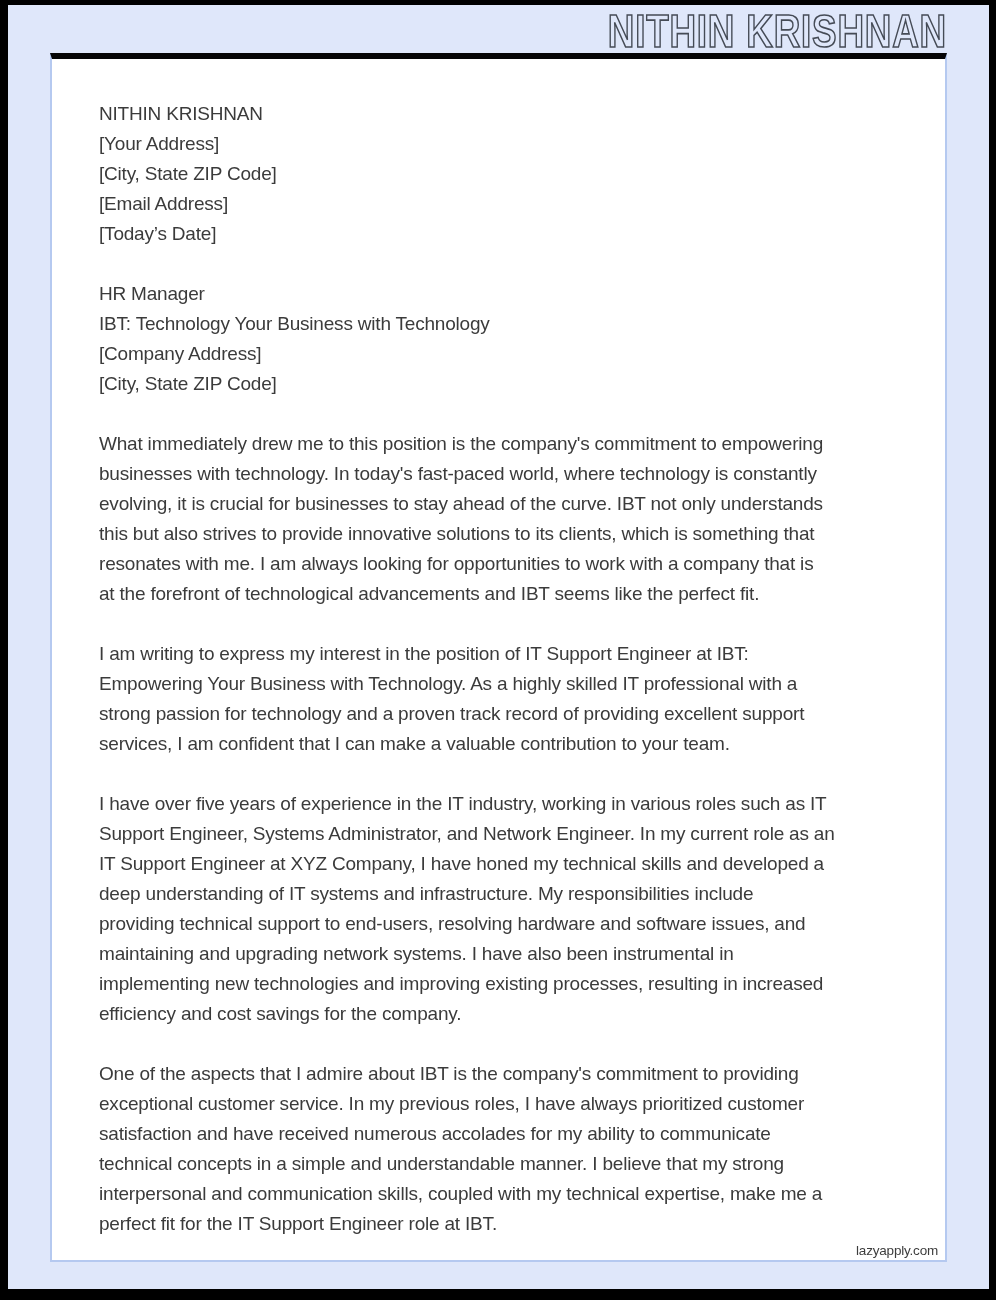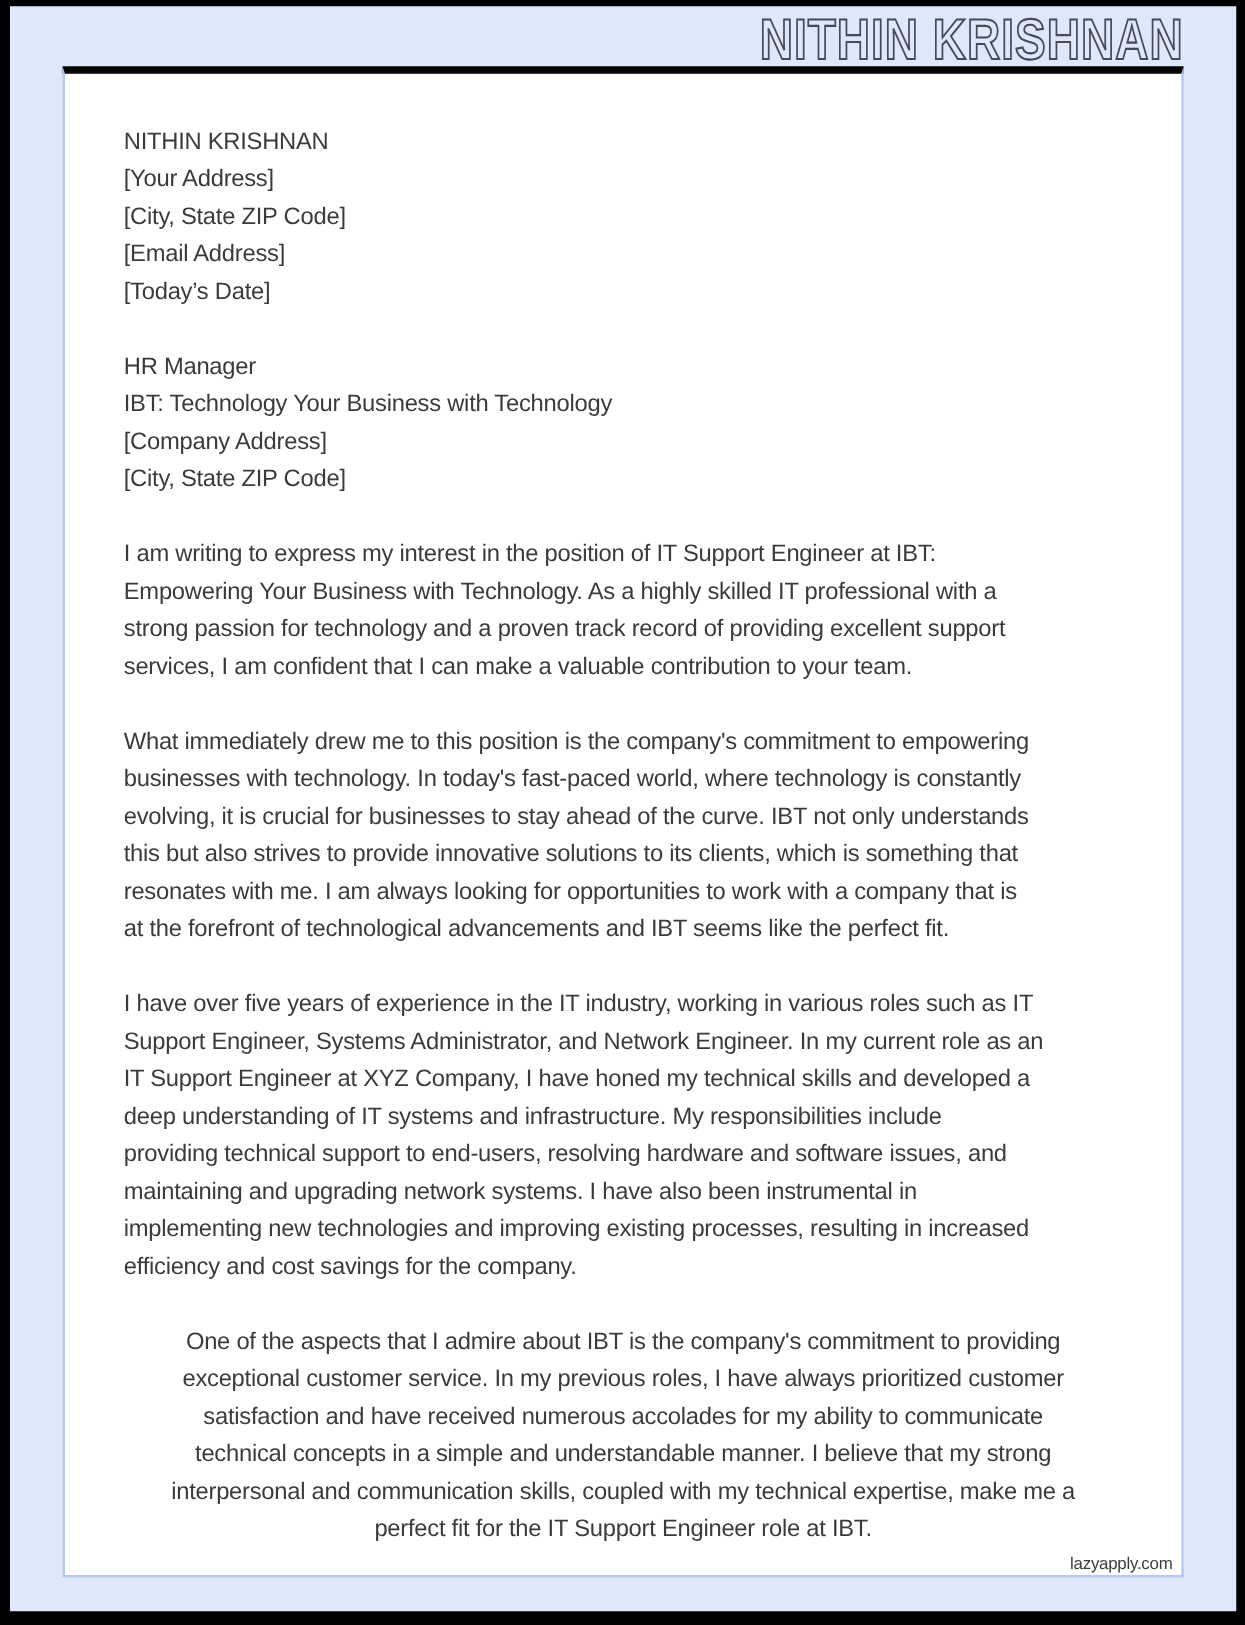--- a/index.html
+++ b/index.html
@@ -56,21 +56,21 @@
     overflow: visible;
   }
   .letter-block {
     margin: 0 0 30px 0;
     font-size: 19px;
     line-height: 30px;
     letter-spacing: -0.2px;
     color: #3b3b3b;
     white-space: pre-line;
   }
-  .letter-block:last-of-type { margin-bottom: 16px; text-align: center; }
+  .letter-block:last-of-type { margin-bottom: 16px; }
   .watermark {
     position: absolute;
     right: 7px;
     bottom: 0px;
     font-size: 13.5px;
     line-height: 18px;
     letter-spacing: -0.2px;
     color: #3d3d3d;
     padding-left: 12px;
   }
@@ -90,31 +90,31 @@
 [City, State ZIP Code]
 [Email Address]
 [Today’s Date]</div>
 
       <div class="letter-block">HR Manager
 IBT: Technology Your Business with Technology
 [Company Address]
 [City, State ZIP Code]</div>
 
 
-      <div class="letter-block">I am writing to express my interest in the position of IT Support Engineer at IBT:
-Empowering Your Business with Technology. As a highly skilled IT professional with a
-strong passion for technology and a proven track record of providing excellent support
-services, I am confident that I can make a valuable contribution to your team.</div>
-
       <div class="letter-block">What immediately drew me to this position is the company's commitment to empowering
 businesses with technology. In today's fast-paced world, where technology is constantly
 evolving, it is crucial for businesses to stay ahead of the curve. IBT not only understands
 this but also strives to provide innovative solutions to its clients, which is something that
 resonates with me. I am always looking for opportunities to work with a company that is
 at the forefront of technological advancements and IBT seems like the perfect fit.</div>
+
+      <div class="letter-block">I am writing to express my interest in the position of IT Support Engineer at IBT:
+Empowering Your Business with Technology. As a highly skilled IT professional with a
+strong passion for technology and a proven track record of providing excellent support
+services, I am confident that I can make a valuable contribution to your team.</div>
 
       <div class="letter-block">I have over five years of experience in the IT industry, working in various roles such as IT
 Support Engineer, Systems Administrator, and Network Engineer. In my current role as an
 IT Support Engineer at XYZ Company, I have honed my technical skills and developed a
 deep understanding of IT systems and infrastructure. My responsibilities include
 providing technical support to end-users, resolving hardware and software issues, and
 maintaining and upgrading network systems. I have also been instrumental in
 implementing new technologies and improving existing processes, resulting in increased
 efficiency and cost savings for the company.</div>
 

